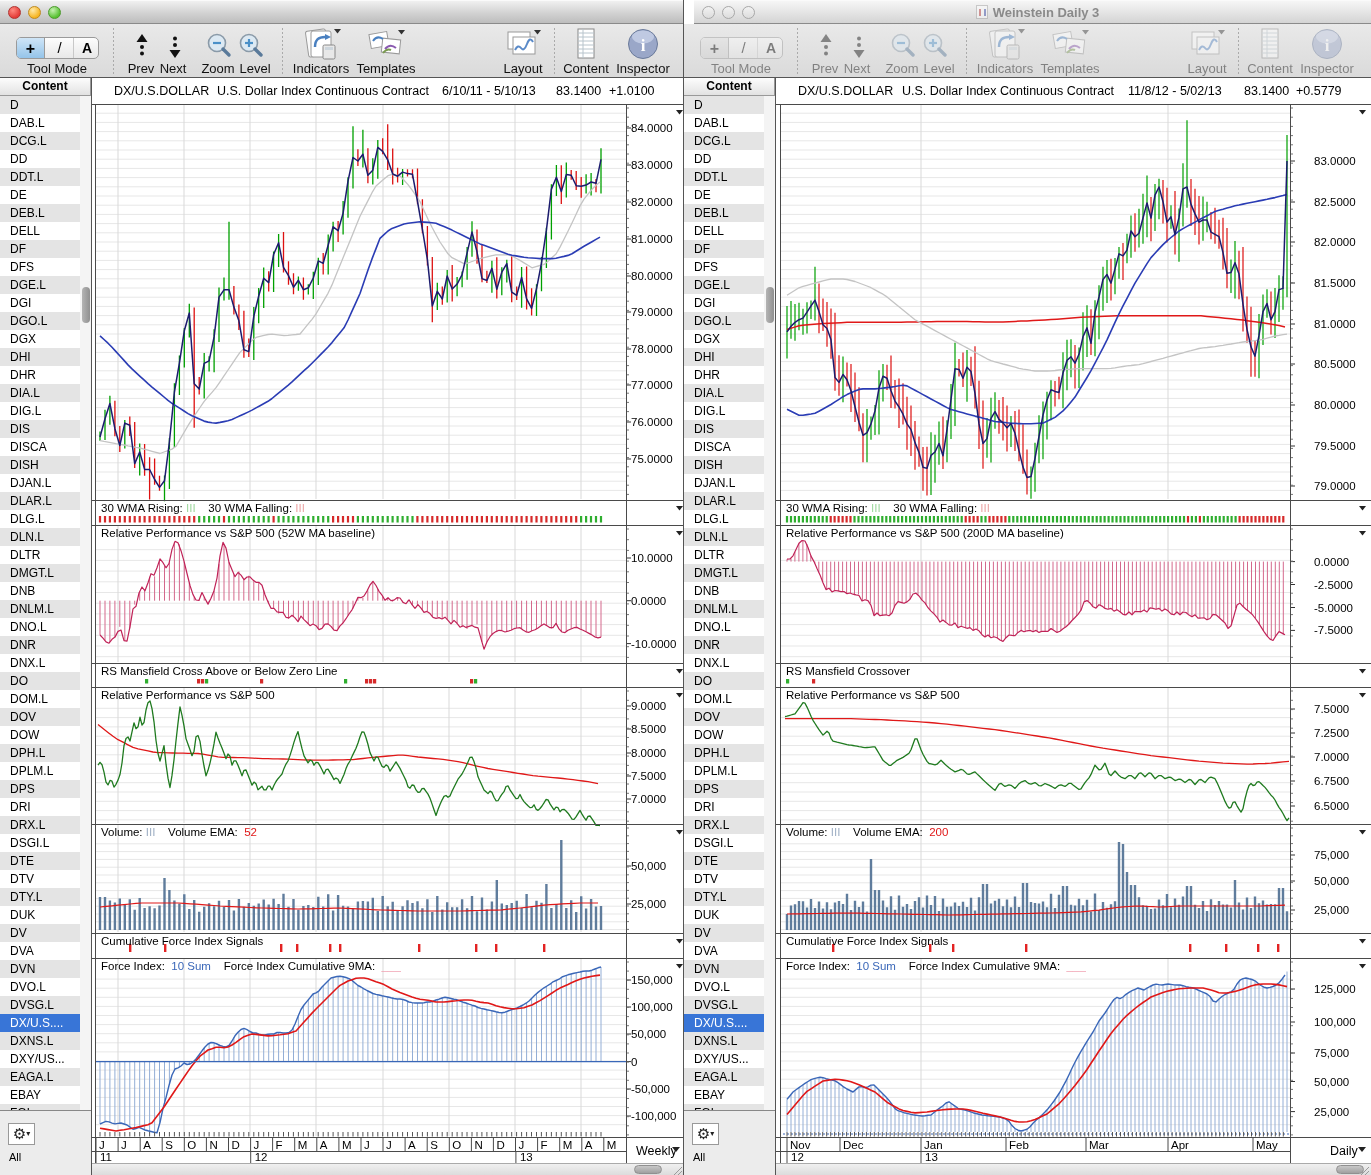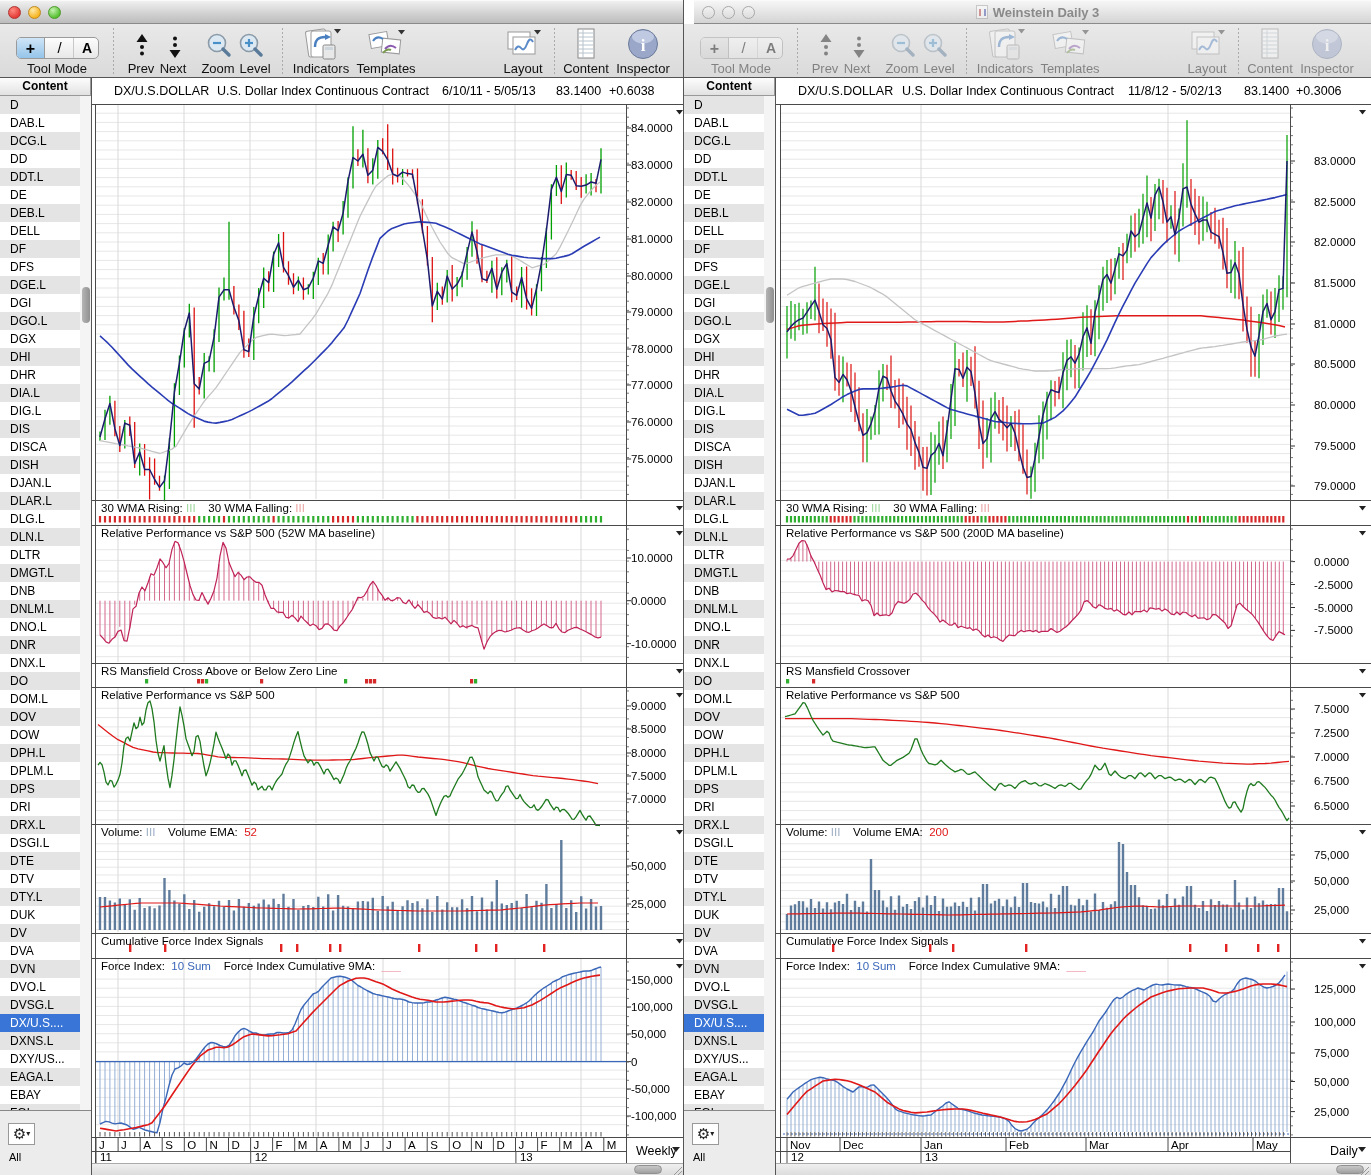--- a/index.html
+++ b/index.html
@@ -1092,23 +1092,23 @@
     <div class="tlab" style="left:560px;width:52px">Content</div>
     <div class="ticn" style="left:626px;top:3px"><svg width="34" height="34" viewBox="0 0 34 34">
         <circle cx="17" cy="17" r="14.5" fill="#9aa7c8" stroke="#6a7a9a"></circle>
         <ellipse cx="17" cy="10" rx="11" ry="6.5" fill="#c8d2e8" opacity="0.8"></ellipse>
         <text x="17" y="24" font-size="17" font-family="Liberation Serif" font-weight="bold" fill="#fff" text-anchor="middle">i</text>
       </svg></div>
     <div class="tlab" style="left:615px;width:56px">Inspector</div>
   </div>
 <div class="htext" style="left:114px">DX/U.S.DOLLAR</div>
 <div class="htext" style="left:217px">U.S. Dollar Index Continuous Contract</div>
-<div class="htext" style="left:442px">6/10/11 - 5/05/13</div>
+<div class="htext" style="left:442px">6/10/11 - 5/10/13</div>
 <div class="htext" style="left:556px">83.1400</div>
-<div class="htext" style="left:609px">+0.6038</div>
+<div class="htext" style="left:609px">+1.0100</div>
 <div class="sbhead" style="left:0px">Content</div>
 <div class="sblist" style="left:0px">
     <div class="row shade" style="top:0px;height:18px">D</div>
     <div class="row " style="top:18px;height:18px">DAB.L</div>
     <div class="row shade" style="top:36px;height:18px">DCG.L</div>
     <div class="row " style="top:54px;height:18px">DD</div>
     <div class="row shade" style="top:72px;height:18px">DDT.L</div>
     <div class="row " style="top:90px;height:18px">DE</div>
     <div class="row shade" style="top:108px;height:18px">DEB.L</div>
     <div class="row " style="top:126px;height:18px">DELL</div>
@@ -1253,21 +1253,21 @@
         <circle cx="17" cy="17" r="14.5" fill="#9aa7c8" stroke="#6a7a9a"></circle>
         <ellipse cx="17" cy="10" rx="11" ry="6.5" fill="#c8d2e8" opacity="0.8"></ellipse>
         <text x="17" y="24" font-size="17" font-family="Liberation Serif" font-weight="bold" fill="#fff" text-anchor="middle">i</text>
       </svg></div>
     <div class="tlab" style="left:615px;width:56px;opacity:0.45">Inspector</div>
   </div>
 <div class="htext" style="left:798px">DX/U.S.DOLLAR</div>
 <div class="htext" style="left:902px">U.S. Dollar Index Continuous Contract</div>
 <div class="htext" style="left:1128px">11/8/12 - 5/02/13</div>
 <div class="htext" style="left:1244px">83.1400</div>
-<div class="htext" style="left:1296px">+0.3006</div>
+<div class="htext" style="left:1296px">+0.5779</div>
 <div class="sbhead" style="left:684px">Content</div>
 <div class="sblist" style="left:684px">
     <div class="row shade" style="top:0px;height:18px">D</div>
     <div class="row " style="top:18px;height:18px">DAB.L</div>
     <div class="row shade" style="top:36px;height:18px">DCG.L</div>
     <div class="row " style="top:54px;height:18px">DD</div>
     <div class="row shade" style="top:72px;height:18px">DDT.L</div>
     <div class="row " style="top:90px;height:18px">DE</div>
     <div class="row shade" style="top:108px;height:18px">DEB.L</div>
     <div class="row " style="top:126px;height:18px">DELL</div>

